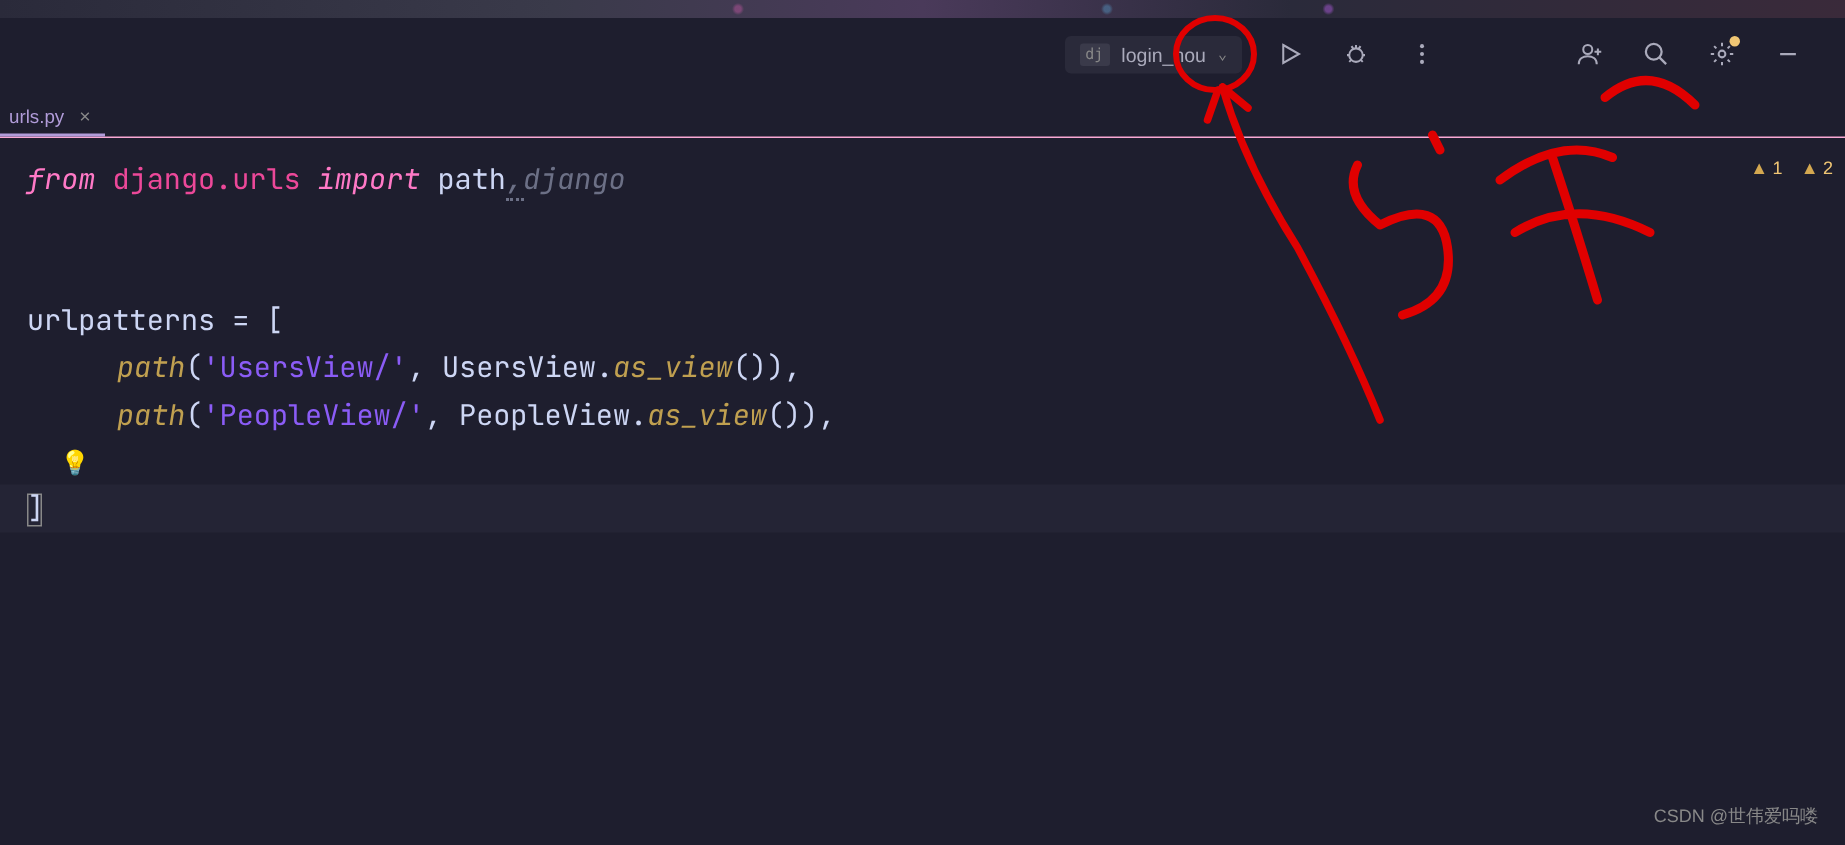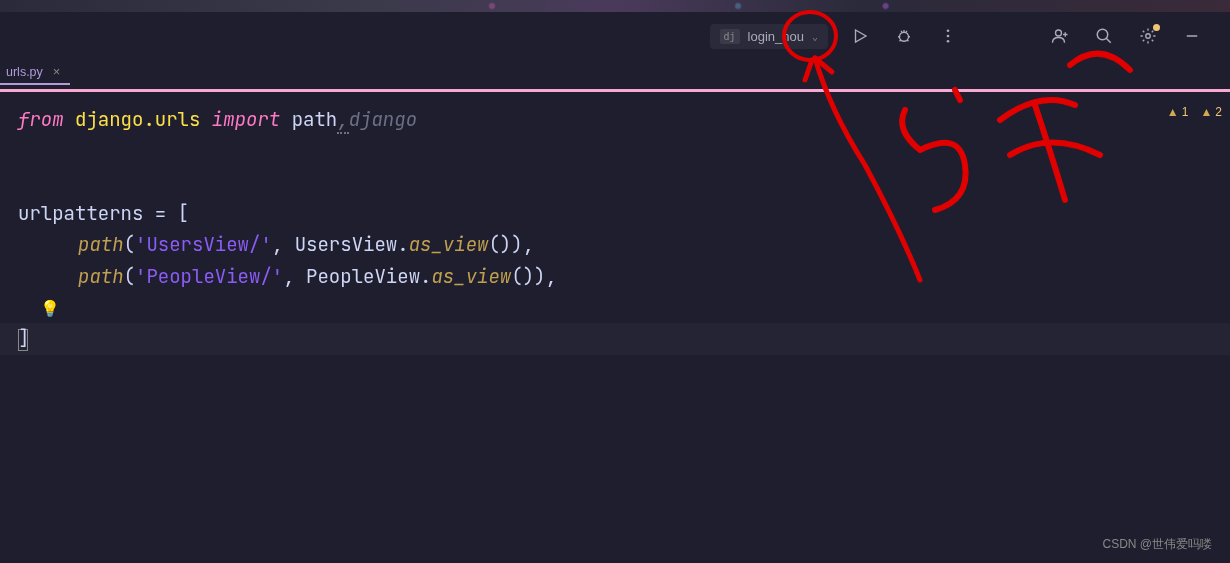--- a/index.html
+++ b/index.html
@@ -65,23 +65,23 @@
     .notification-dot {
       position: absolute;
       top: 6px; right: 6px;
       width: 7px; height: 7px;
       background: #f0c674;
       border-radius: 50%;
     }
     .tab-bar {
       height: 32px;
       display: flex;
-      align-items: flex-start;
+      align-items: flex-end;
       padding-left: 0;
-      border-bottom: 3px solid #f9a8d4;
+      border-bottom: 1px solid #f9a8d4;
     }
     .tab {
       display: flex;
       align-items: center;
       padding: 4px 10px 4px 6px;
       gap: 6px;
       font-size: 12.5px;
       color: #b19cd9;
       border-bottom: 2px solid #b19cd9;
       font-family: sans-serif;
@@ -89,21 +89,21 @@
     .tab-close { color: #888; font-size: 13px; cursor: pointer; margin-left: 4px; }
     .editor {
       padding: 12px 0 0 18px;
       font-size: 19px;
       line-height: 1.65;
       font-family: 'JetBrains Mono', 'Consolas', monospace;
       position: relative;
     }
     .code-line { white-space: pre; }
     .kw { color: #ff79c6; font-style: italic; text-align: center; }
-    .pkg { color: #fde047; }
+    .pkg { color: #ec4899; }
     .imp { color: #ff79c6; font-style: italic; }
     .id { color: #cdd6f4; }
     .fn { color: #c0a050; font-style: italic; }
     .str { color: #8b5cf6; }
     .meth { color: #c0a050; font-style: italic; }
     .punc { color: #cdd6f4; }
     .op { color: #8be9fd; }
     .faded { color: #6c7086; font-style: italic; }
     .squiggle { border-bottom: 2px dotted #6c7086; }
     .indent1 { padding-left: 60px; }

